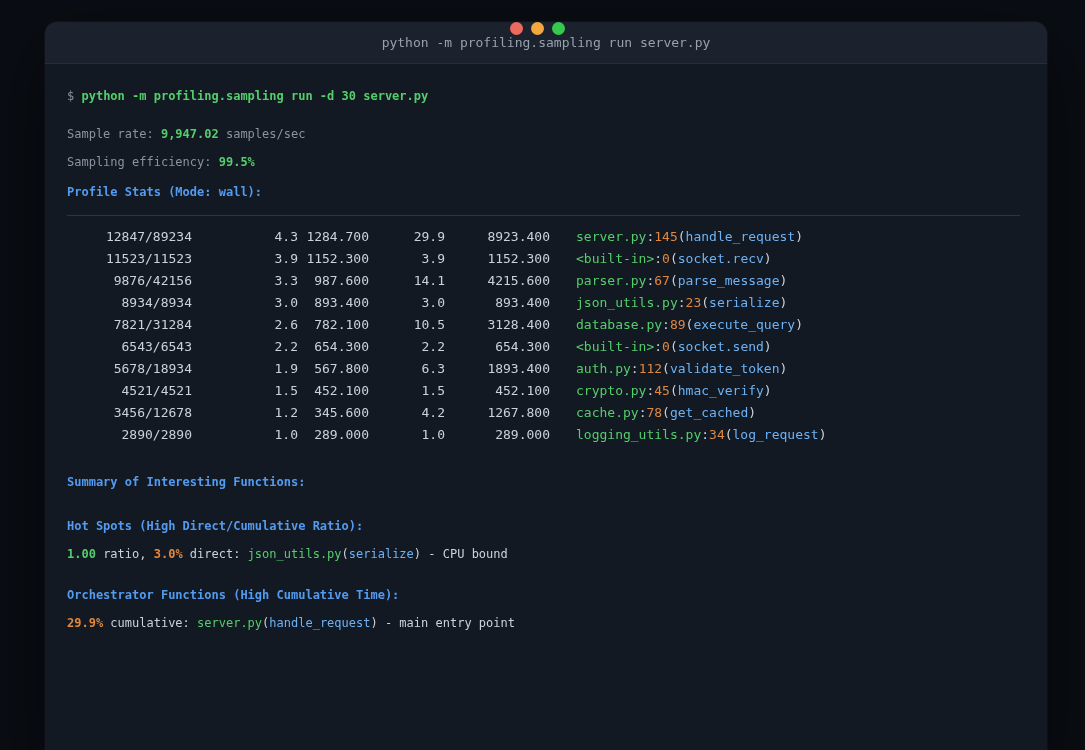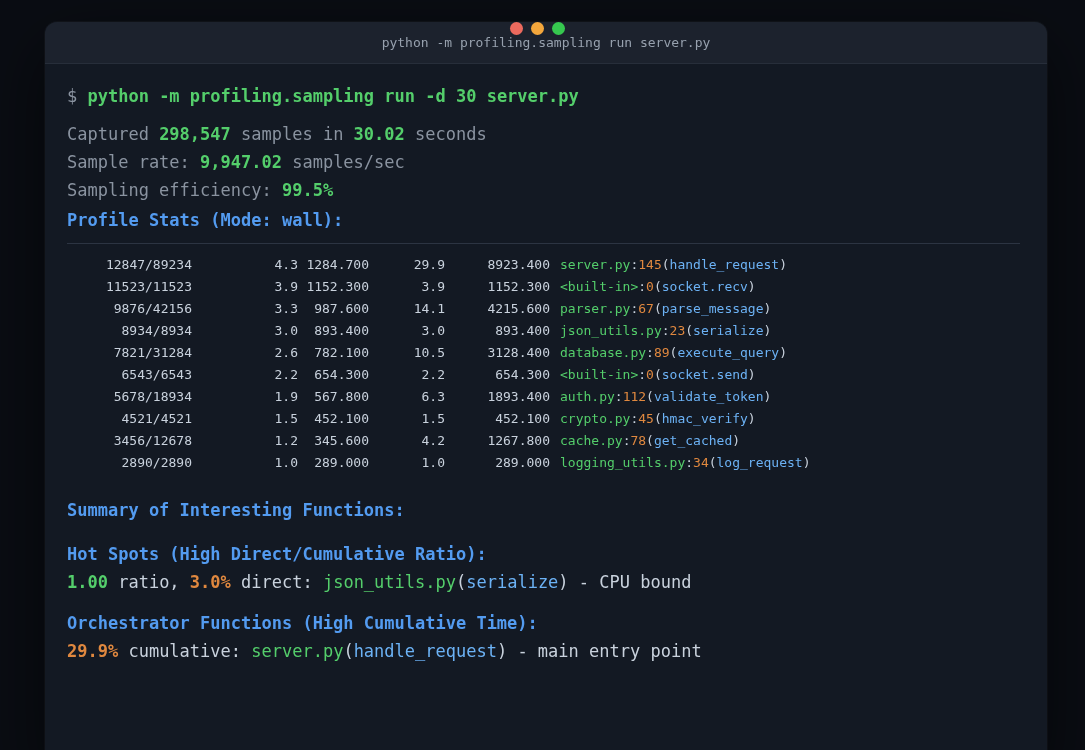--- a/index.html
+++ b/index.html
@@ -28,41 +28,41 @@
   .light.yellow { background: var(--tl_yellow, #f4a73c); }
   .light.green  { background: var(--tl_green, #36c84f); }
   .win-title {
     flex:1; text-align:center; font-size:13px; letter-spacing:0;
     color:#97a1ae; white-space:pre;
   }
   .content {
     padding:18px 27px 0 22px;
     font-size:13px; color: var(--fg, #c9d2dd);
   }
-  .line { white-space:pre; line-height:28px; font-size:17px; }
+  .line { white-space:pre; line-height:28px; font-size:12px; }
   .lh22 { line-height:22px; }
   .t-gray   { color: var(--gray, #8a93a0); }
   .t-fg     { color: var(--fg, #c9d2dd); }
   .t-green  { color: var(--green, #54ce6b); }
   .t-green-b{ color: var(--green, #54ce6b); font-weight:bold; }
   .t-blue-h { color: var(--blue, #539bf0); font-weight:bold; }
   .t-blue-fn{ color: var(--fnblue, #6cb2f5); }
   .t-orange { color: var(--orange, #e0883f); }
   .t-orange-b{ color: var(--orange, #e0883f); font-weight:bold; }
   .cmd-line { margin-bottom:10px; }
   .stats-title { margin-top:5px; }
   .table-divider {
     border:none; border-top:1px solid #2c3442;
     margin:12px 0 10px 0; width:953px;
   }
   .trow { display:flex; line-height:22px; white-space:pre; }
   .cell { display:inline-block; text-align:right; }
   .c1 { width:125px; } .c2 { width:106px; } .c3 { width:71px; }
   .c4 { width:76px; }  .c5 { width:105px; }
-  .loc { margin-left:10px; white-space:pre; }
+  .loc { margin-left:26px; white-space:pre; }
   .summary-title { margin-top:22px; }
   .subsection-title { margin-top:16px; }
   .orch-title { margin-top:13px; }
 </style>
 </head>
 <body>
 
 <div class="window">
   <div class="titlebar">
     <div class="lights">
@@ -70,21 +70,20 @@
       <button class="light yellow"></button>
       <button class="light green"></button>
     </div>
     <div class="win-title">python -m profiling.sampling run server.py</div>
   </div>
 
   <div class="content">
 
     <div class="line cmd-line"><span class="t-gray">$ </span><span class="t-green-b">python -m profiling.sampling run -d 30 server.py</span></div>
 
-    <div class="line"><span class="t-gray">Captured </span><span class="t-green-b">298,547</span><span class="t-gray"> samples in </span><span class="t-green-b">30.02</span><span class="t-gray"> seconds</span></div>
 
     <div class="line"><span class="t-gray">Sample rate: </span><span class="t-green-b">9,947.02</span><span class="t-gray"> samples/sec</span></div>
 
     <div class="line"><span class="t-gray">Sampling efficiency: </span><span class="t-green-b">99.5%</span></div>
 
     <div class="line lh22 stats-title t-blue-h">Profile Stats (Mode: wall):</div>
 
     <hr class="table-divider">
 
     <div>

